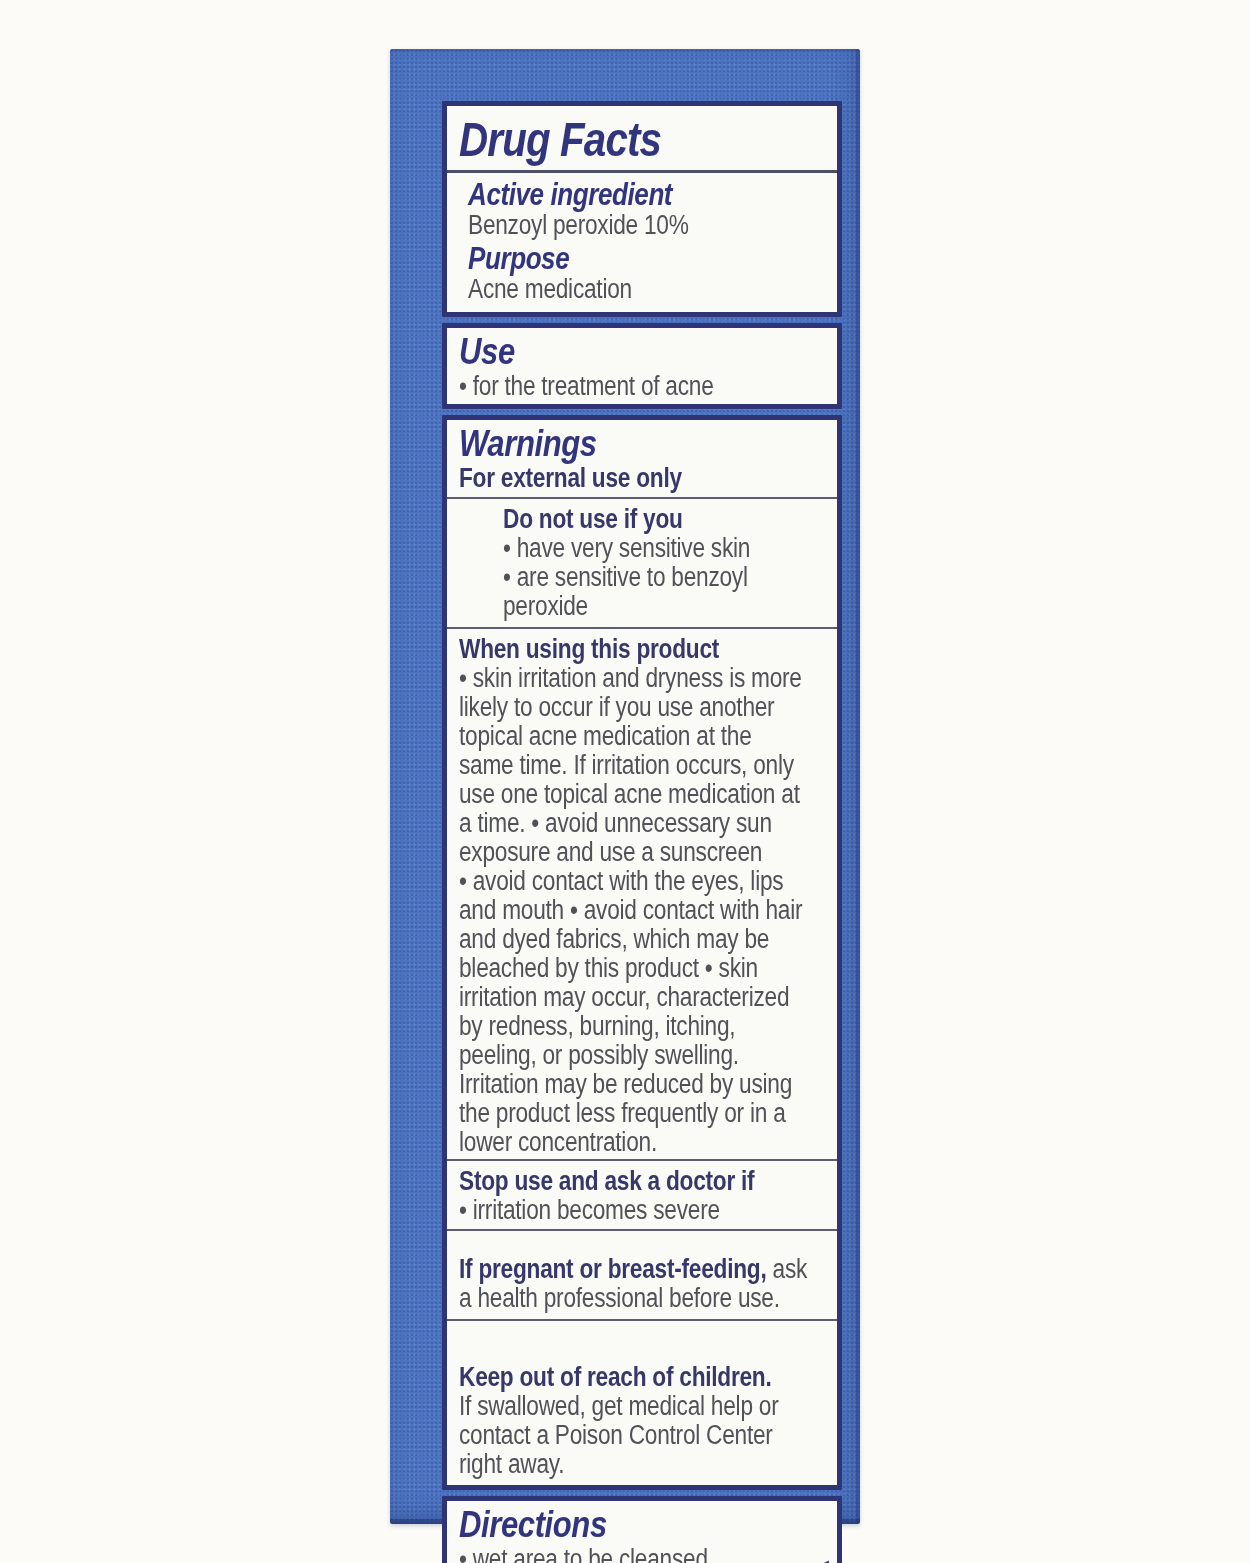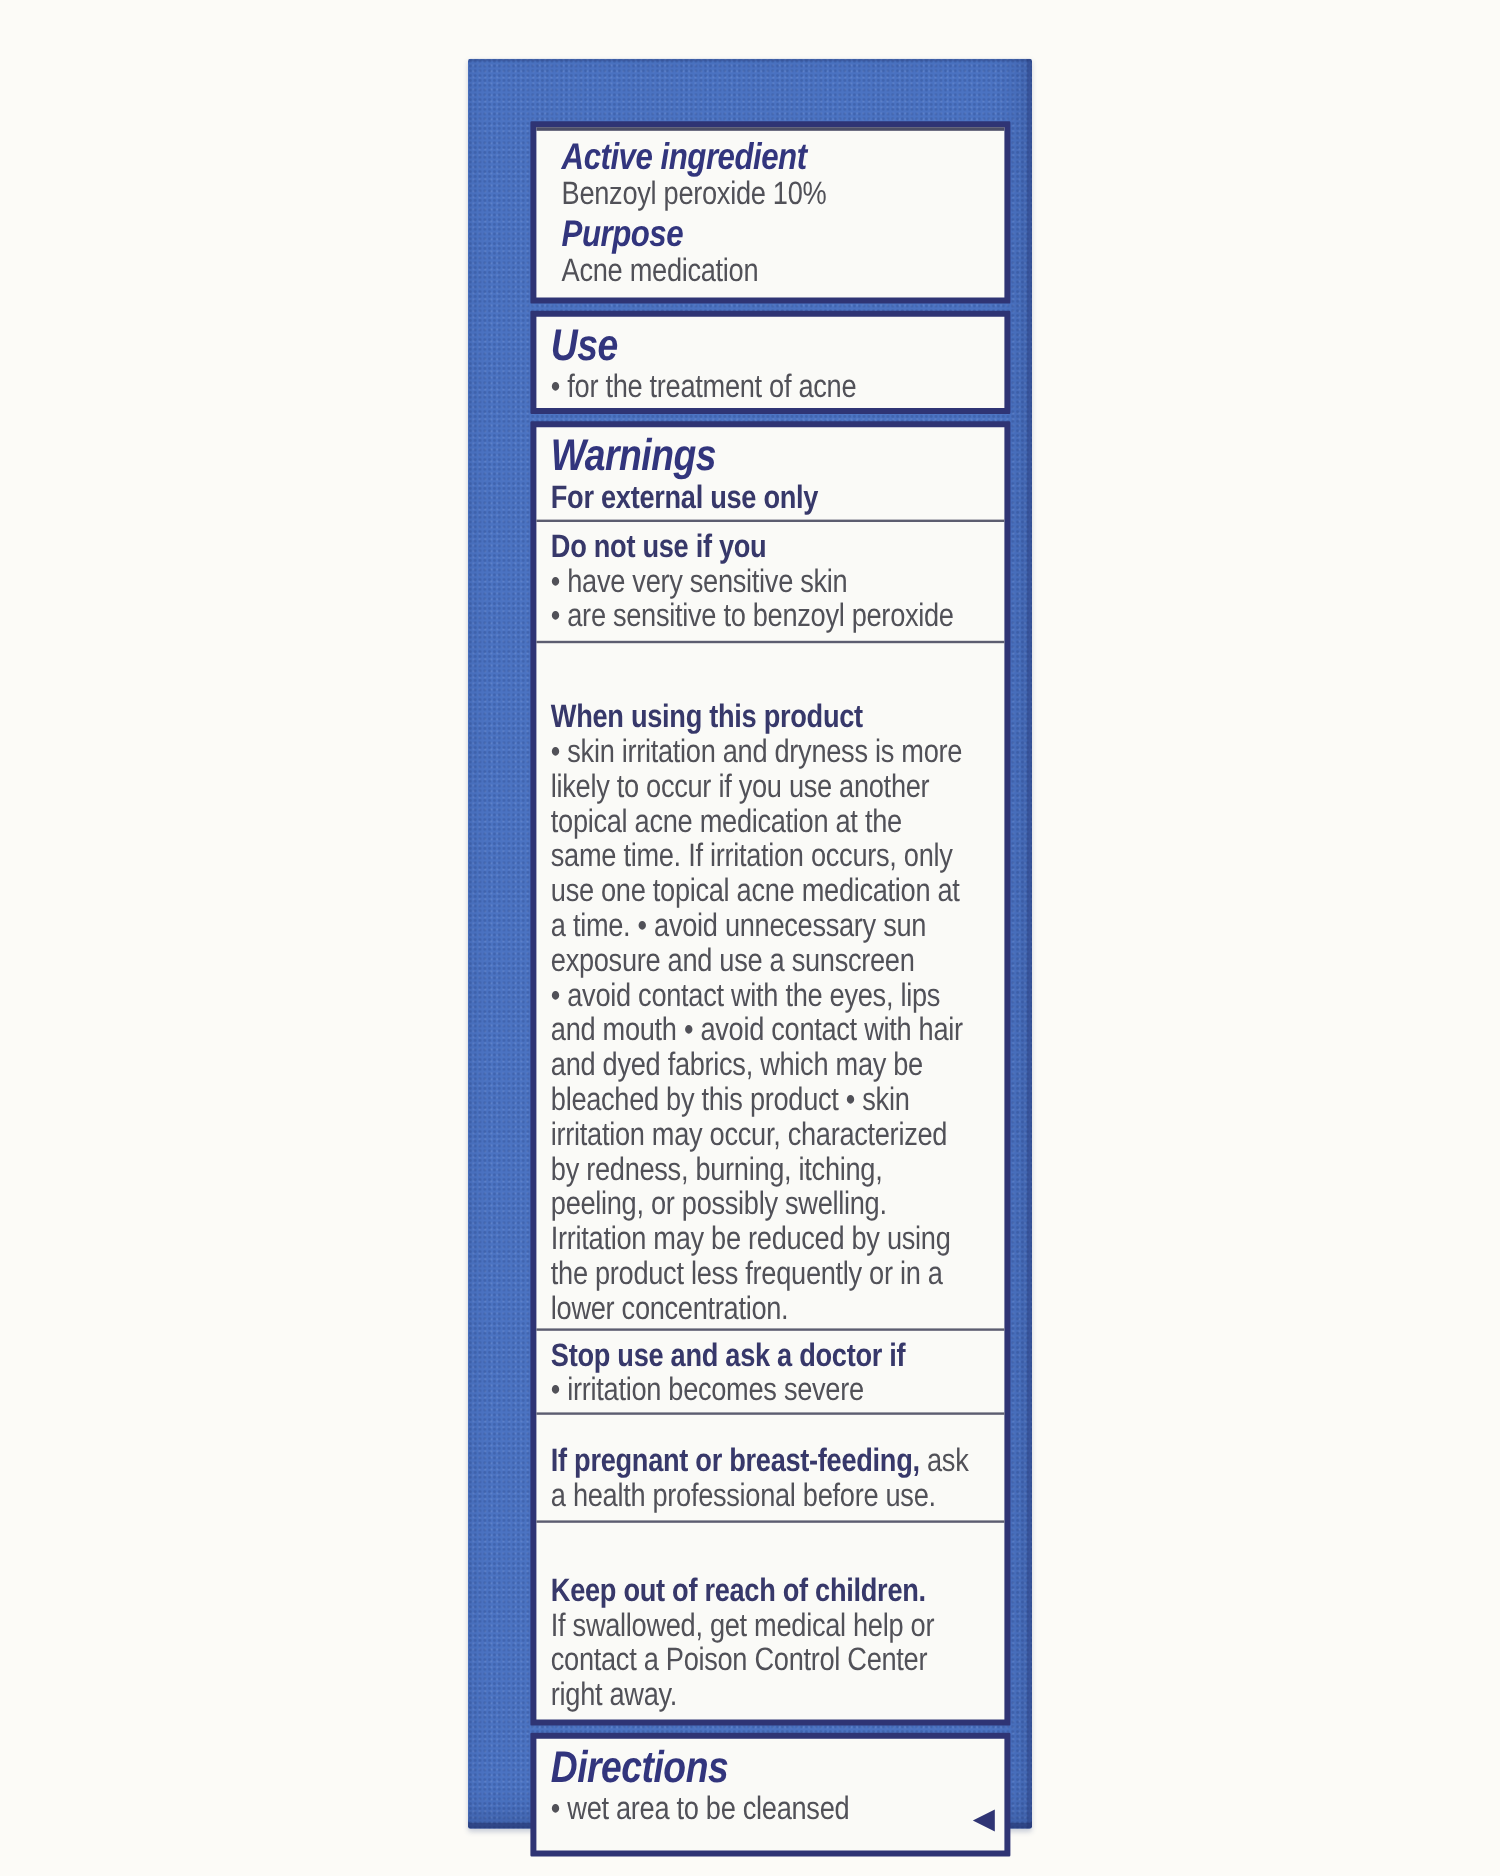--- a/index.html
+++ b/index.html
@@ -42,39 +42,42 @@
   .sub { font-size:27px; line-height:29px; font-weight:bold; color:#37386a; letter-spacing:-0.3px; }
   .body { font-size:27px; line-height:29px; color:#515158; letter-spacing:-0.3px; }
   .prewrap { white-space:pre-line; }
   .rule-title { border-top:3px solid #4c4e66; }
   .divider { border-top:2px solid #5c5d70; }
   .title-pad { padding:8px 12px 4px; }
   .ai-pad { padding:5px 21px 8px; }
   .mt2 { margin-top:2px; }
   .use-pad { padding:4px 12px 3px; }
   .sec-warn-head { padding:4px 12px 4px; }
-  .sec-dnu { padding:6px 12px 6px; }
-  .sec-wutp { padding:6px 12px 2px;margin-top:41px; }
+  .sec-dnu { padding:6px 12px 6px;margin-left:44px; }
+  .sec-wutp { padding:6px 12px 2px; }
   .sec-stop { padding:6px 12px 4px; }
   .sec-preg { padding:24px 12px 6px; }
   .sec-keep { padding:7px 12px 6px;margin-top:35px; }
   .dir-box { position:relative; }
   .dir-pad { padding:4px 12px 20px; }
   .arrow {
     position:absolute; right:8px; bottom:14px;
     font-size:24px; line-height:24px; color:#2f3474; font-style:normal;
   }
 </style>
 </head>
 <body>
 
 <div class="blue-box">
   <div class="panel">
 
     <div class="box">
+      <div class="title-pad">
+        <div class="cond h1">Drug Facts</div>
+      </div>
       <div class="rule-title"></div>
       <div class="ai-pad">
         <div class="cond">
           <div class="h2">Active ingredient</div>
           <div class="body">Benzoyl peroxide 10%</div>
           <div class="h2 mt2">Purpose</div>
           <div class="body">Acne medication</div>
         </div>
       </div>
     </div>

